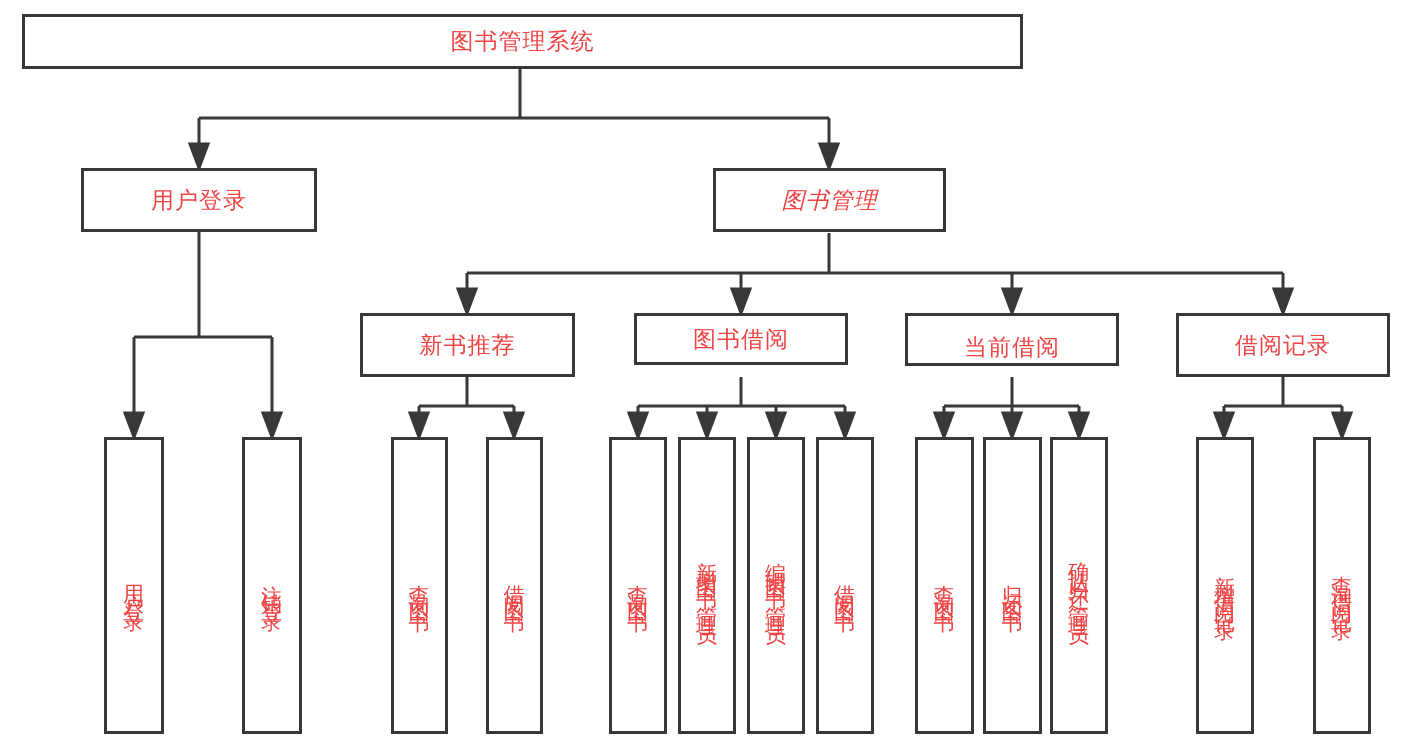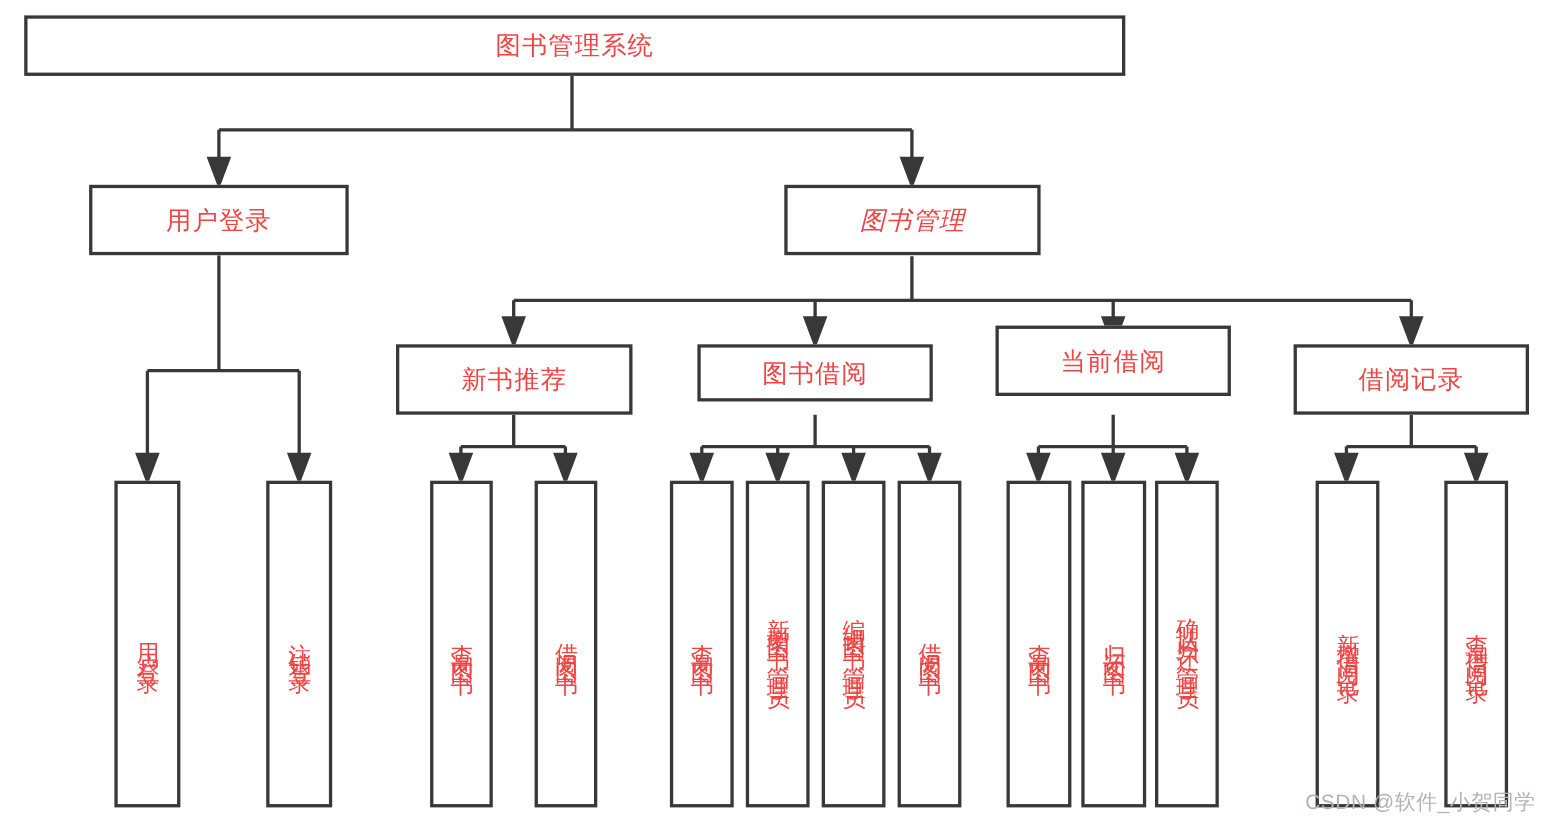--- a/index.html
+++ b/index.html
@@ -35,21 +35,21 @@
     white-space:nowrap;
   }
   
   .n-root   {left:22px;  top:14px;  width:1001px; height:55px;}
   
   .n-login  {left:81px;  top:168px; width:236px;  height:64px;}
   .n-bookmg {left:713px; top:168px; width:233px;  height:64px;font-style:italic;}
   
   .n-newrec {left:360px; top:313px; width:215px;  height:64px;}
   .n-borrow {left:634px; top:313px; width:214px;  height:52px;}
-  .n-curr   {left:905px; top:296px; width:214px;  height:64px;}
+  .n-curr   {left:905px; top:313px; width:214px;  height:53px;align-items:flex-end;}
   .n-record {left:1176px;top:313px; width:214px;  height:64px;}
   
   .leaf{top:437px;height:297px;width:60px;}
   .l-userlogin {left:104px;}
   .l-logout    {left:242px;}
   .l-nr-query  {left:391px;width:57px;}
   .l-nr-borrow {left:486px;width:57px;}
   .l-bb-query  {left:609px;width:58px;}
   .l-bb-add    {left:678px;width:58px;}
   .l-bb-edit   {left:747px;width:58px;}
@@ -185,15 +185,14 @@
     <span>确认归还（管理员）</span>
   </div>
 
   <div class="box v leaf l-rc-add">
     <span>新增借阅记录</span>
   </div>
   <div class="box v leaf l-rc-query">
     <span>查询借阅记录</span>
   </div>
 
-  <div id="watermark">CSDN @软件_小贺同学</div>
 
 </div>
 
 </body></html>

